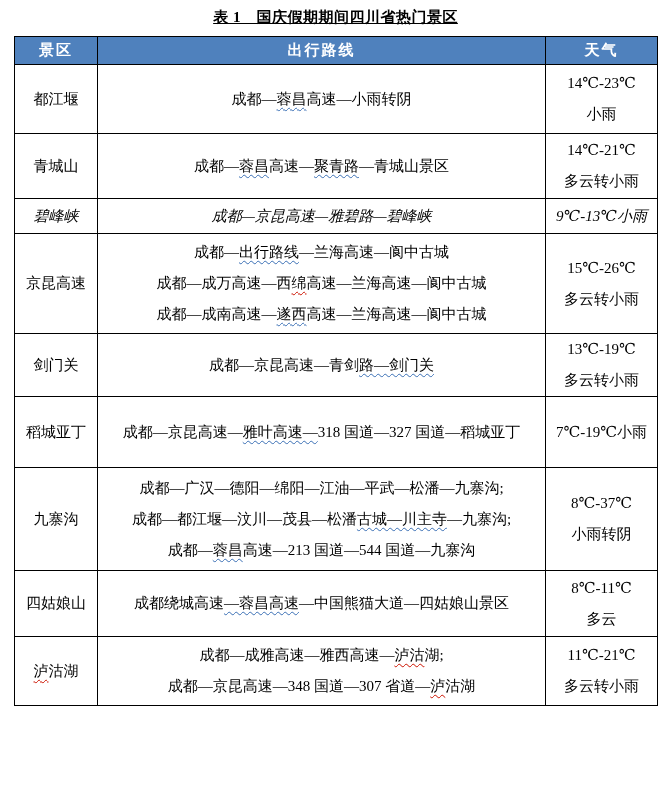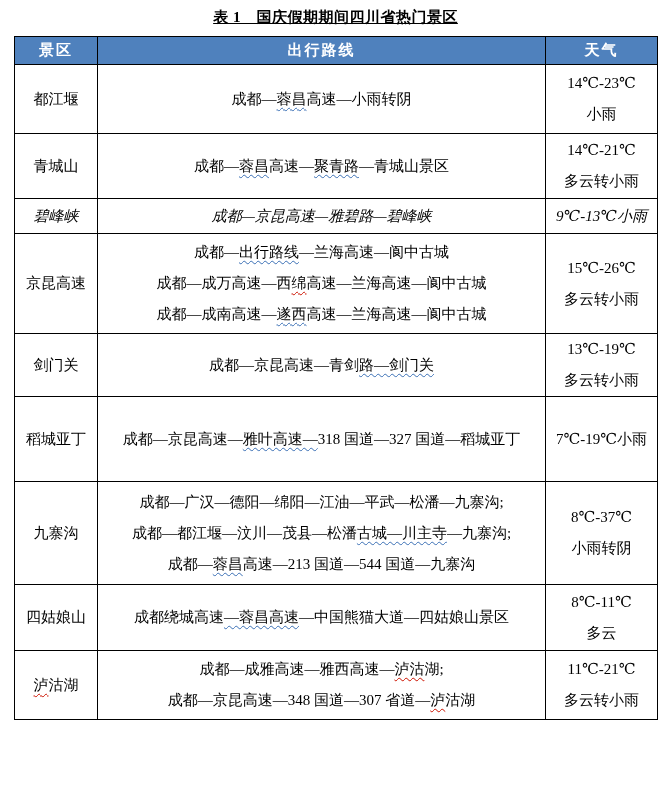--- a/index.html
+++ b/index.html
@@ -136,21 +136,21 @@
           <div class="ln"><span>剑门关</span></div>
         </td>
         <td>
           <div class="ln"><span>成都—京昆高速—青剑</span><span class="wavy-b">路—剑门关</span></div>
         </td>
         <td>
           <div class="ln"><span>13℃-19℃</span></div>
           <div class="ln"><span>多云转小雨</span></div>
         </td>
       </tr>
-      <tr style="height: 85px;">
+      <tr style="height: 71px;">
         <td>
           <div class="ln"><span>稻城亚丁</span></div>
         </td>
         <td>
           <div class="ln"><span>成都—京昆高速—</span><span class="wavy-b">雅叶高速—</span><span>318 国道—327 国道—稻城亚丁</span></div>
         </td>
         <td>
           <div class="ln"><span>7℃-19℃小雨</span></div>
         </td>
       </tr>

